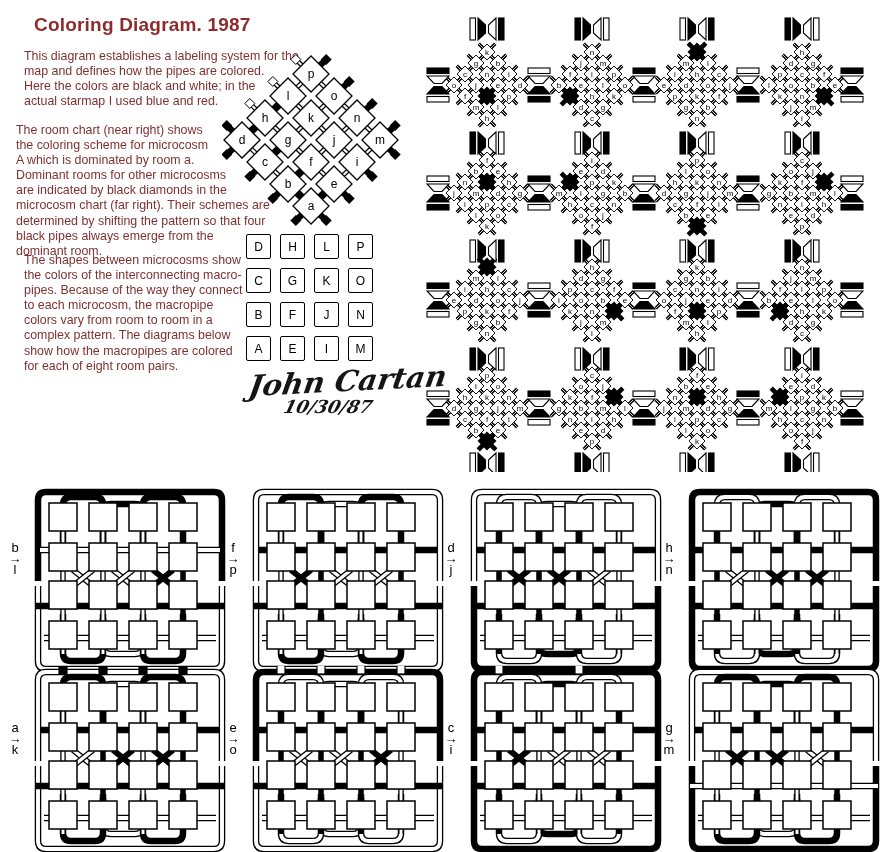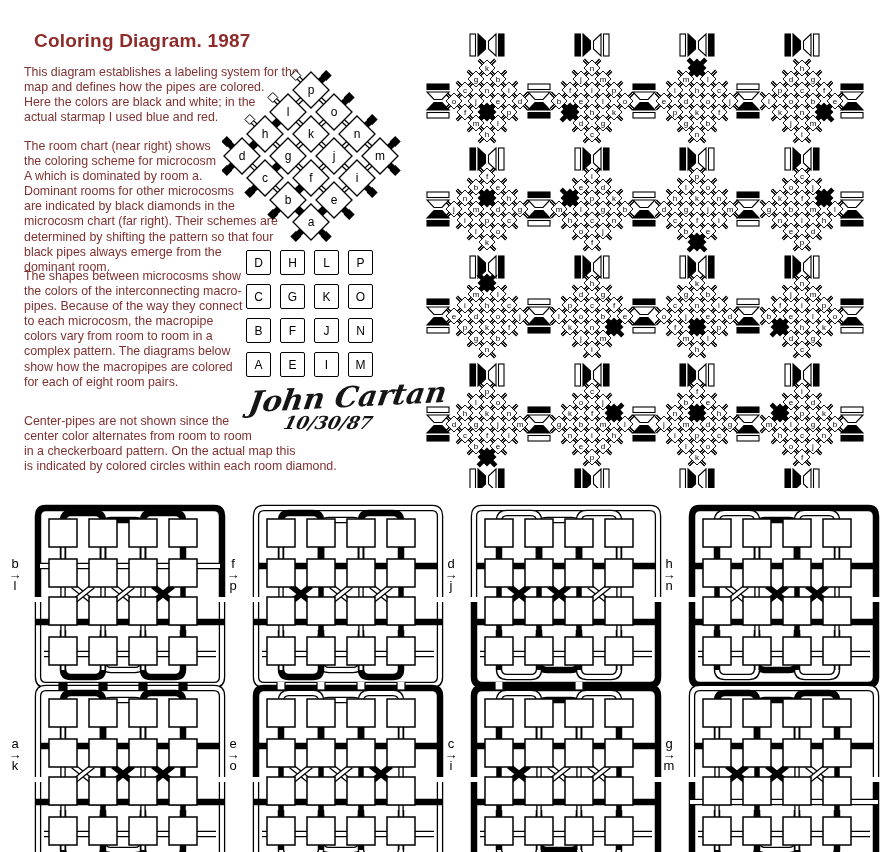--- a/index.html
+++ b/index.html
@@ -1,24 +1,24 @@
 <!DOCTYPE html>
 <html><head>
 <meta charset="utf-8">
 <style>
   html,body{margin:0;padding:0;background:#fff;}
   body{width:887px;height:852px;position:relative;overflow:hidden;
        font-family:"Liberation Sans",sans-serif;}
-  #page{position:absolute;inset:0;margin-top:16px;}
+  #page{position:absolute;inset:0;}
   #title{position:absolute;left:34px;top:14px;font-size:19px;font-weight:600;
          letter-spacing:.2px;color:#8e2c2c;margin:0;}
   .para{position:absolute;color:#7f3131;font-size:12.4px;line-height:15.1px;
         white-space:pre-line;}
   #p1{left:24px;top:49px;width:300px;}
-  #p2{left:24px;top:123px;width:310px;}
+  #p2{left:16px;top:123px;width:310px;}
   #p3{left:24px;top:253px;width:300px;}
   #p4{left:24px;top:398px;width:400px;}
   #room-chart{position:absolute;left:222px;top:48px;}
   #letter-grid{position:absolute;left:0;top:0;}
   .grid-cell{position:absolute;width:23px;height:23px;border:1.4px solid #000;
              border-radius:2px;background:#fff;display:flex;align-items:center;
              justify-content:center;font-size:12px;color:#000;}
   #signature{position:absolute;left:250px;top:364px;color:#151515;}
   #sig-name{font-family:"DejaVu Serif",serif;font-style:italic;font-weight:bold;
             font-size:29px;transform:skewX(-12deg) rotate(-3deg);}
@@ -49,24 +49,20 @@
 black pipes always emerge from the
 dominant room.</div>
   <div class="para" id="p3">The shapes between microcosms show
 the colors of the interconnecting macro-
 pipes.  Because of the way they connect
 to each microcosm, the macropipe
 colors vary from room to room in a
 complex pattern.  The diagrams below
 show how the macropipes are colored
 for each of eight room pairs.</div>
-  <div class="para" id="p4">Center-pipes are not shown since the
-center color alternates from room to room
-in a checkerboard pattern.  On the actual map this
-is indicated by colored circles within each room diamond.</div>
 
   <svg id="room-chart" width="200" height="190" viewBox="0 0 200 190">
       <g>
         <line x1="20" y1="92" x2="4.8199999999999985" y2="77.48" stroke="#000" stroke-width="6.5"></line>
         <path d="M 4.8199999999999985,71.98 L 10.319999999999999,77.48 L 4.8199999999999985,82.98 L -0.6800000000000015,77.48 Z" fill="#000"></path>
         <line x1="43" y1="70" x2="27.82" y2="55.48" stroke="#000" stroke-width="4.6"></line>
         <line x1="43" y1="70" x2="27.82" y2="55.48" stroke="#fff" stroke-width="2.1999999999999997"></line>
         <path d="M 27.82,50.48 L 32.82,55.48 L 27.82,60.48 L 22.82,55.48 Z" fill="#fff" stroke="#000" stroke-width="1"></path>
         <line x1="66" y1="48" x2="50.82" y2="33.48" stroke="#000" stroke-width="4.6"></line>
         <line x1="66" y1="48" x2="50.82" y2="33.48" stroke="#fff" stroke-width="2.1999999999999997"></line>

